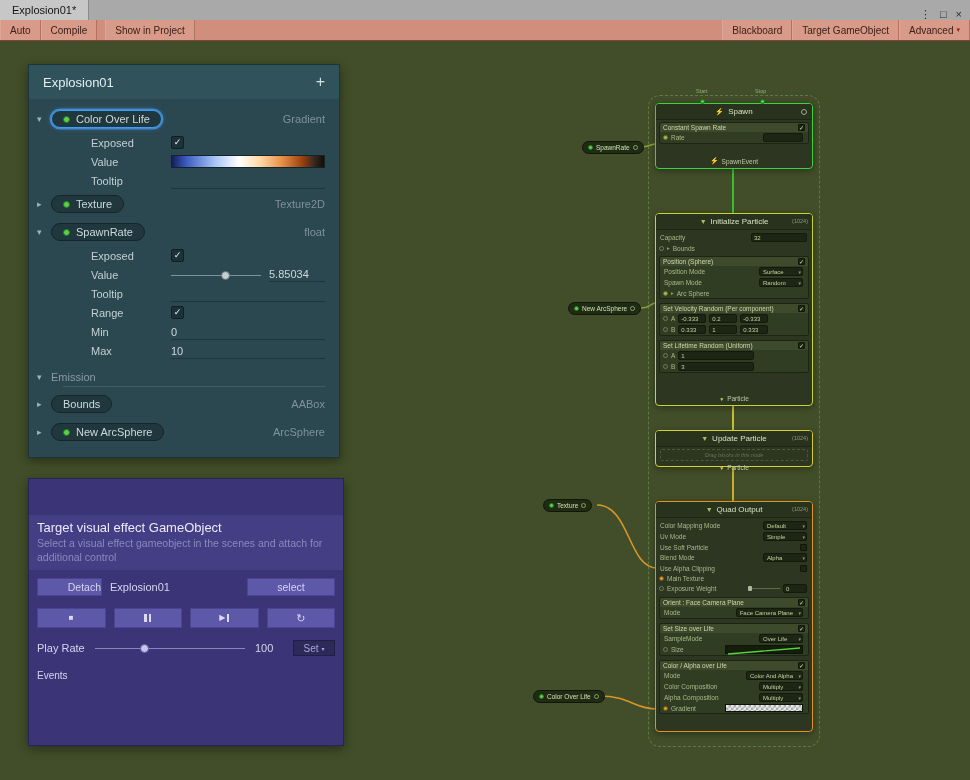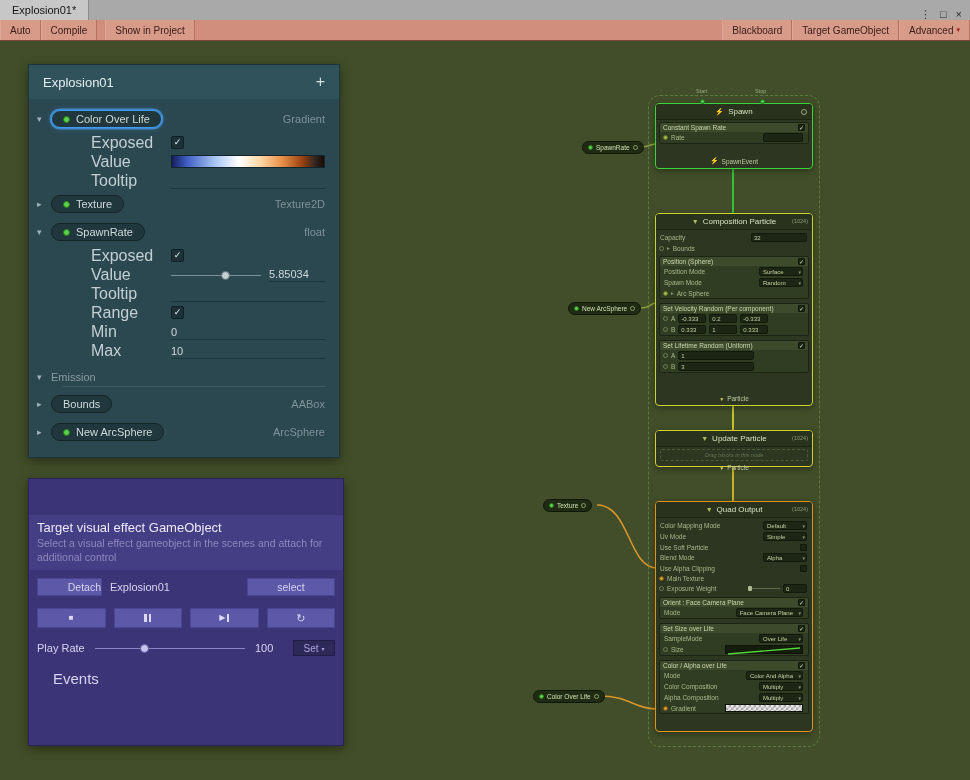--- a/index.html
+++ b/index.html
@@ -82,21 +82,21 @@
   .bb-header { height:34px; background:#30525b; display:flex; align-items:center; padding:0 14px; }
   .bb-title { font-size:13px; color:#e3edef; }
   .bb-add { margin-left:auto; font-size:16px; color:#cfe0e3; line-height:16px; }
   .bb-body { padding-top:6px; }
   .prop-row { height:28px; display:flex; align-items:center; padding:0 14px 0 8px; }
   .chev { width:14px; font-size:9px; color:#9fb3b8; flex:none; }
   .pill { display:inline-flex; align-items:center; gap:6px; background:#20373e; border:1px solid #152press529; border:1px solid #152529; border-radius:10px; padding:2px 11px; font-size:11px; color:#cdd9db; }
   .pill.selected { border-color:#3d9df0; box-shadow:0 0 0 1.5px rgba(72,164,255,.65), 0 0 6px rgba(72,164,255,.4); }
   .ptype { margin-left:auto; font-size:11px; color:#7e939a; }
   .attr-row { height:19px; display:flex; align-items:center; padding:0 14px 0 62px; }
-  .alabel { width:80px; font-size:16px; color:#c3d0d3; flex:none; }
+  .alabel { width:80px; font-size:11px; color:#c3d0d3; flex:none; }
   .cb { width:13px; height:13px; background:#1c3138; border:1px solid #0f2026; border-radius:2px; display:flex; align-items:center; justify-content:center; }
   .cb span { font-size:9px; color:#e9f5f7; line-height:9px; }
   .gradient-bar { flex:1; height:13px; border:1px solid #10262c;
     background:linear-gradient(90deg,#141d5c 0%,#3f5fc4 10%,#a6c4f4 28%,#ffffff 44%,#ffd8a4 58%,#e8914a 72%,#98400f 86%,#33120399 94%,#1a0a02 100%); }
   .ufield { flex:1; height:16px; border-bottom:1px solid #1d353c; font-size:11px; color:#ccd8da; display:flex; align-items:flex-end; padding-bottom:1px; }
   .slider { flex:1; position:relative; height:14px; }
   .slider .track { position:absolute; left:0; right:0; top:7px; height:1px; background:#7d929a; }
   .slider .handle { position:absolute; top:3px; width:9px; height:9px; border-radius:50%; background:#c2ced2; border:1px solid #5a6e75; }
   .num-underline { width:56px; margin-left:8px; border-bottom:1px solid #1d353c; font-size:11px; color:#ccd8da; padding-bottom:1px; flex:none; }
   .cat-row { height:26px; display:flex; align-items:center; padding:0 14px 0 8px; position:relative; margin-top:4px; }
@@ -118,21 +118,21 @@
   .pbar { width:2.5px; height:8px; background:#dcd9f4; }
   .stepbar { width:2px; height:8px; background:#dcd9f4; }
   .pr-row { display:flex; align-items:center; margin:12px 8px 0; gap:10px; }
   .pr-label { font-size:11px; color:#d6d3f0; flex:none; }
   .pr-slider { flex:1; position:relative; height:14px; }
   .pr-slider .track { position:absolute; left:0; right:0; top:7px; height:1px; background:#8a85c2; }
   .pr-slider .handle { position:absolute; top:3px; left:30%; width:9px; height:9px; border-radius:50%; background:#c9c5ea; border:1px solid #5d58a8; }
   .pr-value { font-size:11px; color:#d6d3f0; width:28px; flex:none; }
   .set-btn { width:42px; height:16px; background:#2d2958; color:#aba5db; font-size:10px; display:flex; align-items:center; justify-content:center; gap:3px; flex:none; border:1px solid #221e48; }
   .set-btn .dd-arrow { font-size:6px; }
-  .ev-label { margin:14px 24px 0; font-size:15px; color:#d6d3f0; }
+  .ev-label { margin:14px 8px 0; font-size:10px; color:#d6d3f0; }
   .ev-row { display:flex; gap:10px; margin:4px 8px 0; }
   .ev-row .tbtn { flex:1; height:17px; font-size:10.5px; }
 </style>
 </head>
 <body>
 
 <div class="screen">
 
   <div class="titlebar">
     <div class="tab"><span>Explosion01*</span></div>
@@ -206,21 +206,21 @@
       </div>
       <div class="node-footer">
         <span class="nh-icon">⚡</span>
         <span>SpawnEvent</span>
       </div>
     </div>
 
     <div class="node" style="left:655px;top:172px;height:193px;border-color:#c9d431;">
       <div class="node-header">
         <span class="nh-icon olive">▼</span>
-        <span>Composition Particle</span>
+        <span>Initialize Particle</span>
         <span class="badge">(1024)</span>
       </div>
       <div class="nsettings">
         <div class="prow">
           <span class="lbl">Capacity</span>
           <span class="flex1"></span>
           <span class="nfield" style="width:56px;">32</span>
         </div>
         <div class="prow">
           <span class="port hollow"></span>

